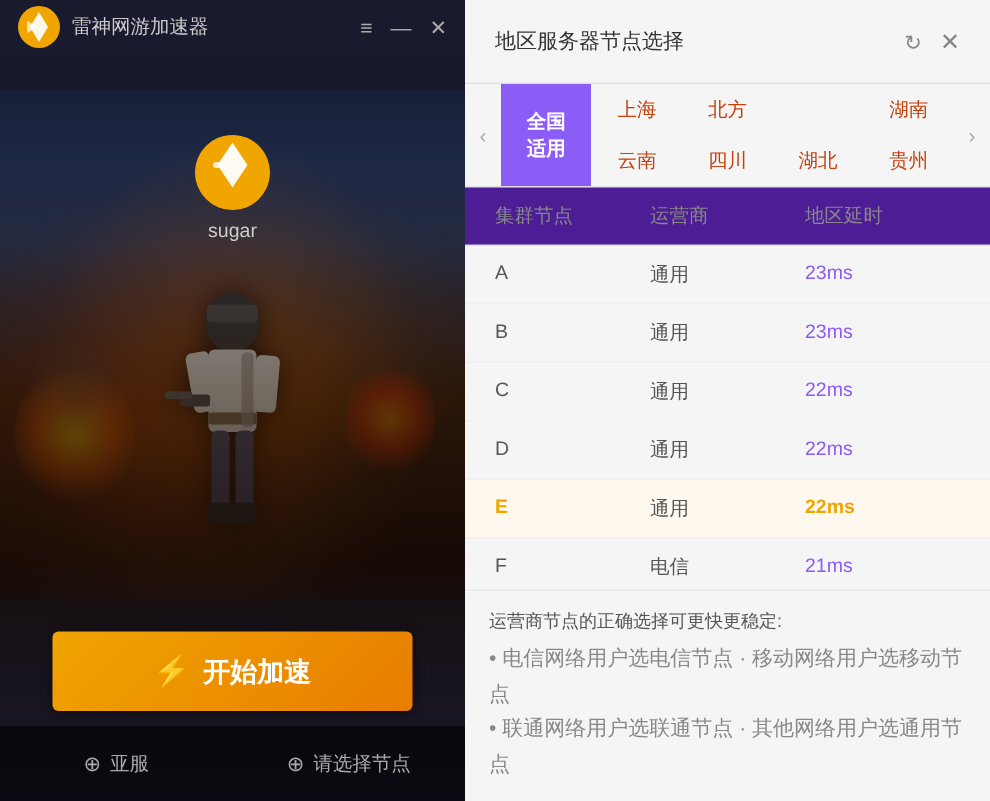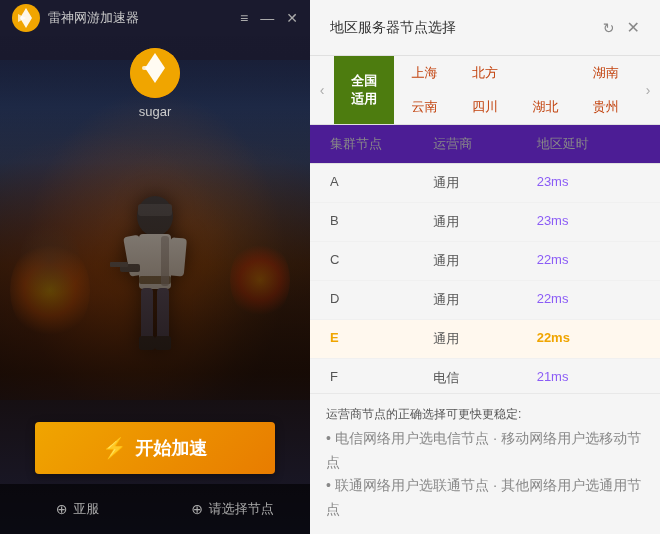--- a/index.html
+++ b/index.html
@@ -16,20 +16,21 @@
     .left-panel {
       position: absolute;
       left: 0;
       top: 0;
       width: 310px;
       height: 534px;
       background: #1a1a2e;
       display: flex;
       flex-direction: column;
       overflow: hidden;
+      gap: 42px;
     }
 
     .title-bar {
       display: flex;
       align-items: center;
       padding: 8px 12px;
       height: 36px;
       background: #1a1a2e;
       position: relative;
       z-index: 10;
@@ -283,21 +284,21 @@
       padding: 8px 4px;
       text-align: center;
       cursor: pointer;
       font-size: 13px;
       color: #c2410c;
       border: none;
       background: transparent;
     }
 
     .region-tab.active {
-      background: #4d7c0f;
+      background: #8b5cf6;
       color: #fff;
       font-weight: bold;
     }
 
     
     .region-tab.tall {
       grid-row: span 2;
       display: flex;
       flex-direction: column;
       align-items: center;

